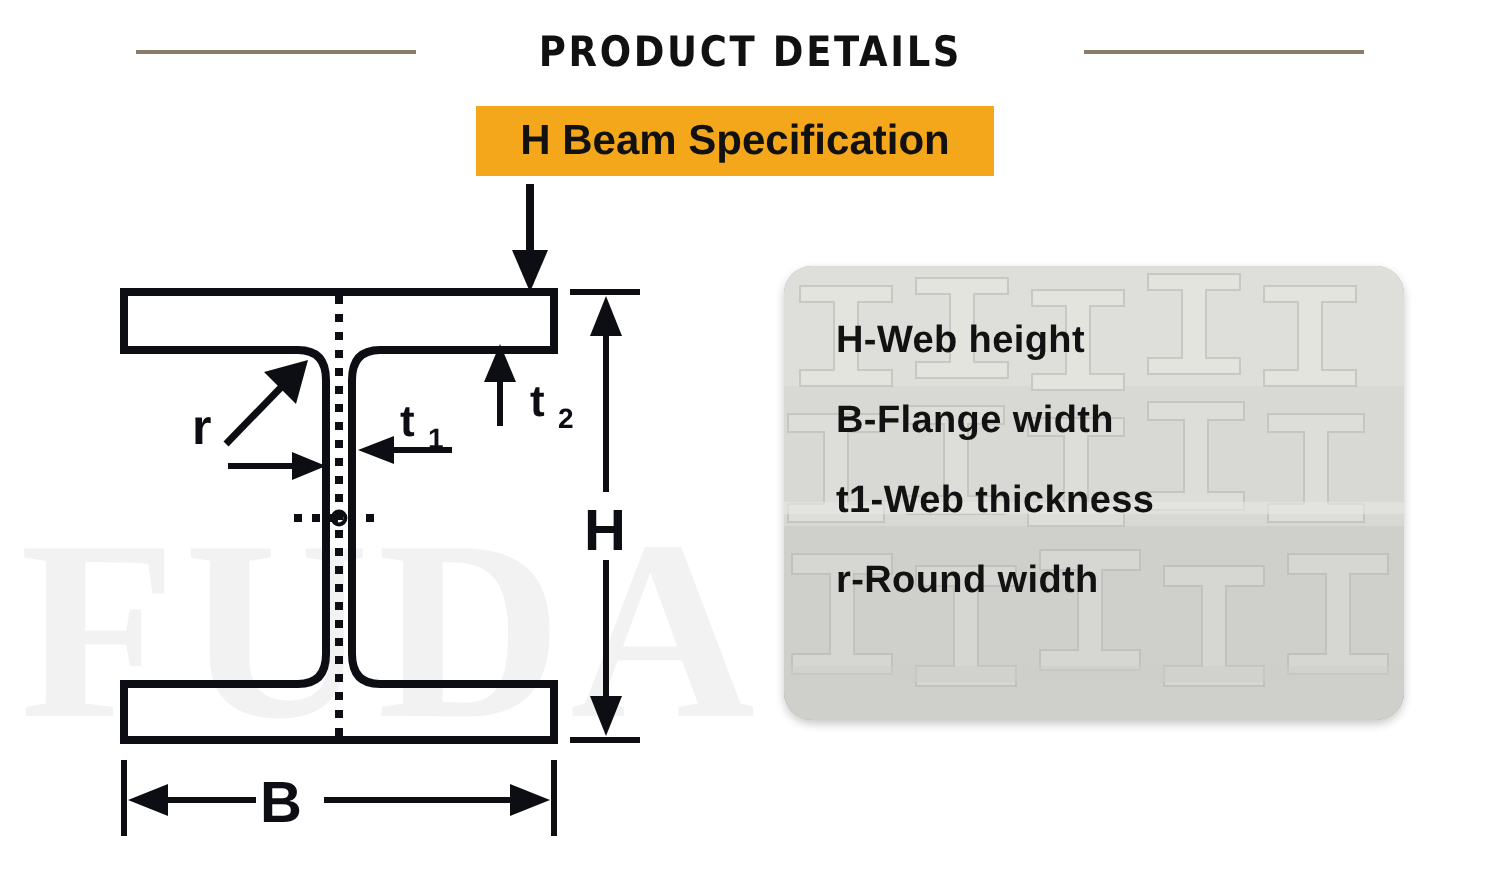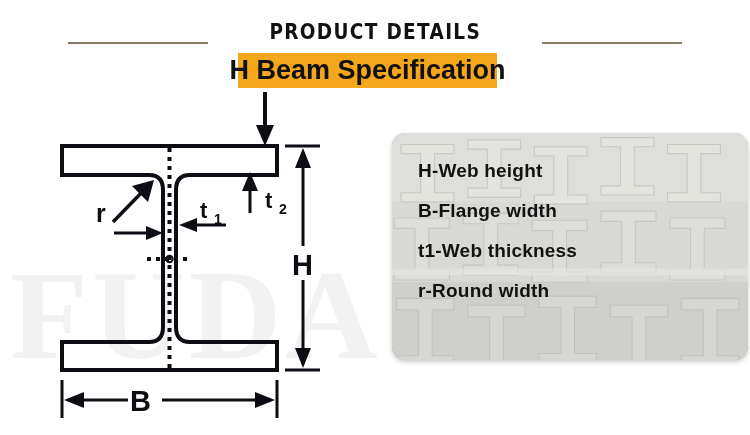--- a/index.html
+++ b/index.html
@@ -38,21 +38,21 @@
   }
 
   
   .header {
     position: absolute;
     left: 0;
     top: 8px;
     width: 750px;
     height: 36px;
     display: flex;
-    align-items: flex-end;
+    align-items: center;
     justify-content: center;
     z-index: 5;
     gap: 23px;
   }
   .header-rule {
     height: 2px;
     background: #8a7a68;
     flex: 0 0 auto;
   }
   .header-rule.left  { width: 140px; margin-right: 24px; }
@@ -75,21 +75,21 @@
     width: 259px;
     height: 35px;
     background: #f5a71b;
     display: flex;
     align-items: center;
     justify-content: center;
     z-index: 5;
   }
   .spec-label-text {
     font-family: "Liberation Sans", sans-serif;
-    font-size: 27px;
+    font-size: 21px;
     font-weight: bold;
     color: #111111;
     white-space: nowrap;
   }
 
   
   .label-arrow {
     position: absolute;
     left: 245px;
     top: 92px;
@@ -106,21 +106,21 @@
     width: 400px;
     height: 435px;
     z-index: 3;
   }
 
   
   .info-panel {
     position: absolute;
     left: 392px;
     top: 133px;
-    width: 356px;
+    width: 310px;
     height: 227px;
     border-radius: 14px;
     overflow: hidden;
     box-shadow: 0 2px 5px rgba(0,0,0,0.22);
     z-index: 5;
     background: #c9c9c5;
   }
   .panel-photo {
     position: absolute;
     inset: 0;

